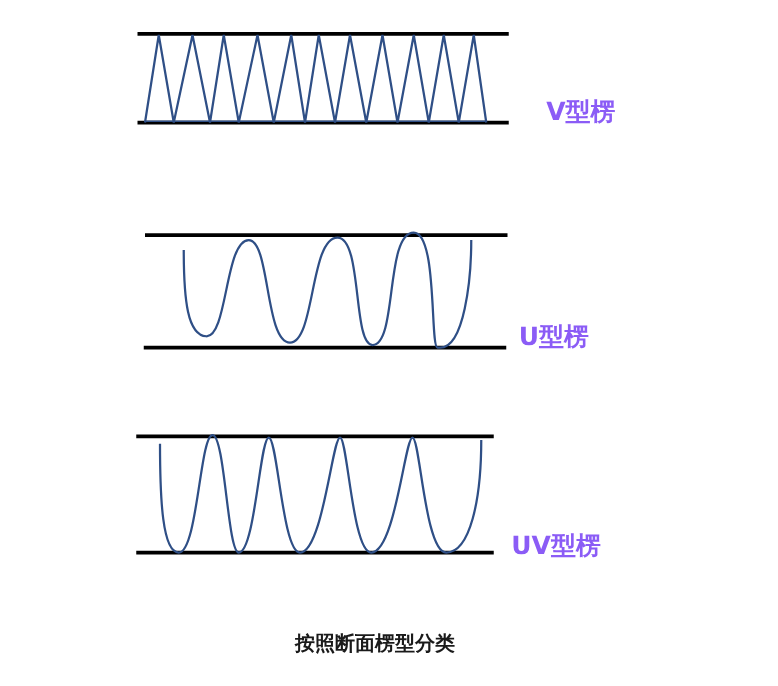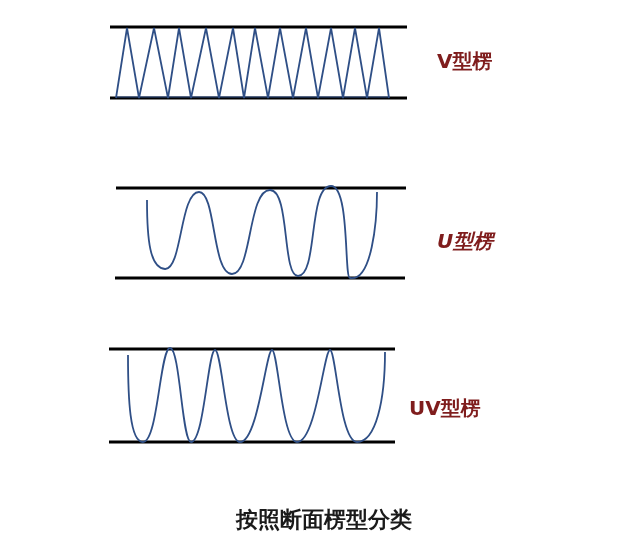--- a/index.html
+++ b/index.html
@@ -1,19 +1,19 @@
 <!DOCTYPE html>
 <html><head>
 <meta charset="utf-8">
 <style>
   html, body { margin:0; padding:0; background:#ffffff; }
   body { width:622px; height:549px; position:relative; overflow:hidden; font-family:"DejaVu Sans", sans-serif; }
   svg.diagram { position:absolute; left:0; top:0; }
-  .label { position:absolute; font-size:20px; font-weight:bold; color:#7f1d1d; white-space:nowrap; font-family:"DejaVu Sans", sans-serif; }
-  .caption { position:absolute; font-size:22px; font-weight:bold; color:#1a1a1a; white-space:nowrap; font-family:"DejaVu Sans", sans-serif; }
+  .label { position:absolute; font-size:20px; font-weight:bold; color:#8b5cf6; white-space:nowrap; font-family:"DejaVu Sans", sans-serif;margin-top:28px; }
+  .caption { position:absolute; font-size:16px; font-weight:bold; color:#1a1a1a; white-space:nowrap; font-family:"DejaVu Sans", sans-serif; }
 </style>
 </head>
 <body>
 
 <svg class="diagram" width="622" height="549" viewBox="0 0 622 549" xmlns="http://www.w3.org/2000/svg">
 
   <g>
     <line x1="110" y1="27" x2="407" y2="27" stroke="#000" stroke-width="3"></line>
     <line x1="110" y1="98" x2="407" y2="98" stroke="#000" stroke-width="3"></line>
     <polyline fill="none" stroke="#2f4f86" stroke-width="1.8" stroke-linejoin="miter" points="116,98 127,28 139,98 154,28 168,98 179,28 191,98 206,28 219,98 233,28 244,98 255,28 268,98 280,28 293,98 306,28 318,98 331,28 343,98 355,28 367,98 379,28 389,98"></polyline>
@@ -45,15 +45,15 @@
          C222,350 226,442 240,442
          C258,442 266,350 272,350
          C278,350 282,442 297,442
          C316,442 324,350 330,350
          C336,350 340,442 357,442
          C376,442 385,400 385,352"></path>
   </g>
 </svg>
 
 <div class="label" style="left:437px; top:48px;">V型楞</div>
-<div class="label" style="left:437px; top:228px;font-style:italic;">U型楞</div>
+<div class="label" style="left:415px; top:228px;">U型楞</div>
 <div class="label" style="left:409px; top:395px;">UV型楞</div>
 <div class="caption" style="left:236px; top:505px;">按照断面楞型分类</div>
 
 </body></html>

